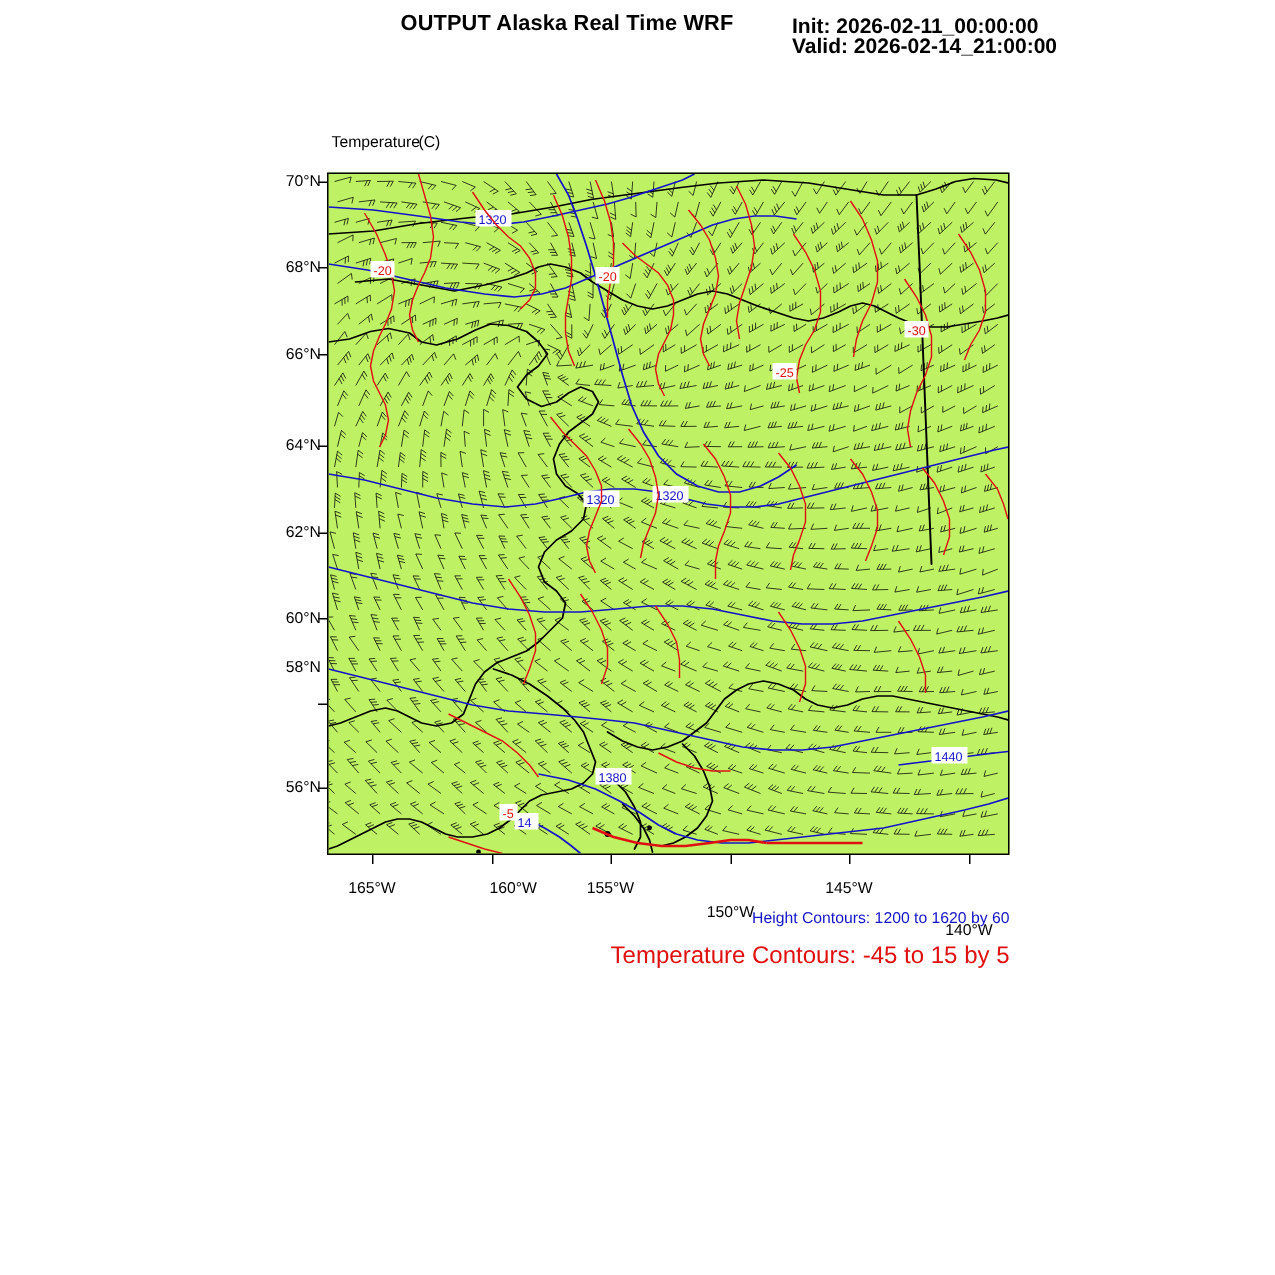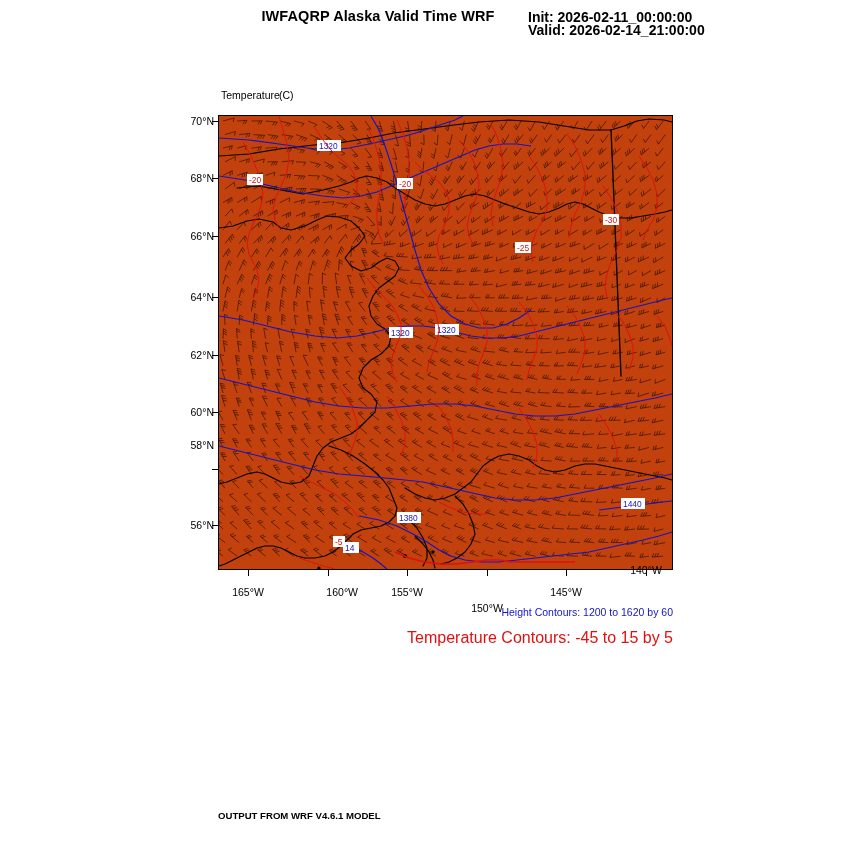--- a/index.html
+++ b/index.html
@@ -47,21 +47,21 @@
   
   #plot {
     position: absolute;
     left: 218px;
     top: 115px;
     width: 455px;
     height: 455px;
     border: 1.1px solid #000;
     box-sizing: border-box;
     overflow: hidden;
-    background: #c2410c;
+    background: #bef264;
   }
   #plot svg { display: block; }
   .ylabels, .xlabels { position: absolute; left: 0; top: 0; }
   .ylabel {
     position: absolute;
     text-align: right;
     width: 44px;
     font-size: 10.5px;
   }
   .ytickmark, .xtickmark {
@@ -97,21 +97,21 @@
     left: 218px;
     top: 810px;
     font-size: 9.6px;
     font-weight: bold;
     line-height: 12.5px;
   }
 </style>
 </head>
 <body>
 
-<div class="title">IWFAQRP Alaska Valid Time WRF</div>
+<div class="title">OUTPUT Alaska Real Time WRF</div>
 
 <div class="init-block">
   <div>Init: 2026-02-11_00:00:00</div>
   <div>Valid: 2026-02-14_21:00:00</div>
 </div>
 
 <div class="units-block">
   <span class="u-row"><span class="u-lbl">Temperature</span><span>(C)</span></span>
   <span class="u-row"><span class="u-lbl">Height</span><span>(m)</span></span>
   <span class="u-row"><span class="u-lbl">Winds</span><span>(kts)</span></span>
@@ -269,21 +269,20 @@
   <div class="xlabel" style="left:218px; top:586px;">165°W</div>
   <div class="xtickmark" style="left:328px; top:570px; width:1px; height:6px;"></div>
   <div class="xlabel" style="left:298px; top:586px;text-align:right;">160°W</div>
   <div class="xtickmark" style="left:407px; top:570px; width:1px; height:6px;"></div>
   <div class="xlabel" style="left:377px; top:586px;">155°W</div>
   <div class="xtickmark" style="left:487px; top:570px; width:1px; height:6px;"></div>
   <div class="xlabel" style="left:457px; top:570px;margin-top:32px;">150°W</div>
   <div class="xtickmark" style="left:566px; top:570px; width:1px; height:6px;"></div>
   <div class="xlabel" style="left:536px; top:586px;">145°W</div>
   <div class="xtickmark" style="left:646px; top:570px; width:1px; height:6px;"></div>
-  <div class="xlabel" style="left:616px; top:564px;">140°W</div>
+  <div class="xlabel" style="left:616px; top:614px;">140°W</div>
 </div>
 
 <div class="legend-h">Height Contours: 1200 to 1620 by 60</div>
 <div class="legend-t">Temperature Contours: -45 to 15 by 5</div>
 
 <div class="footer">
-  <div>OUTPUT FROM WRF V4.6.1 MODEL</div>
 </div>
 
 </body></html>

